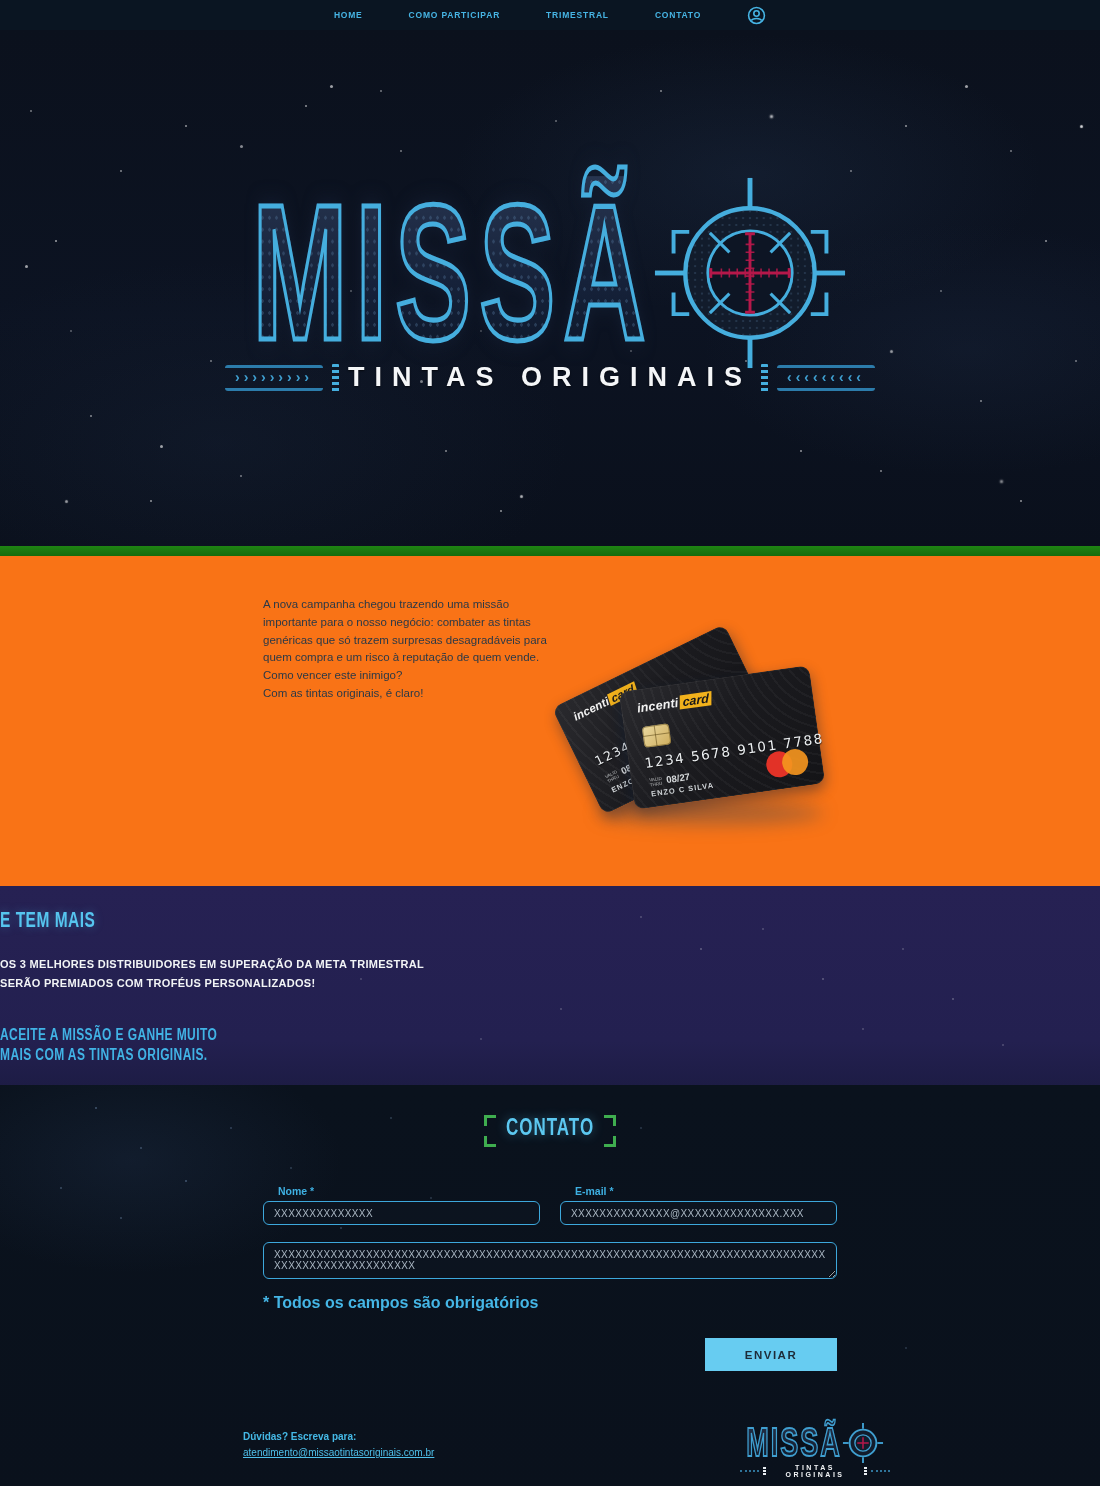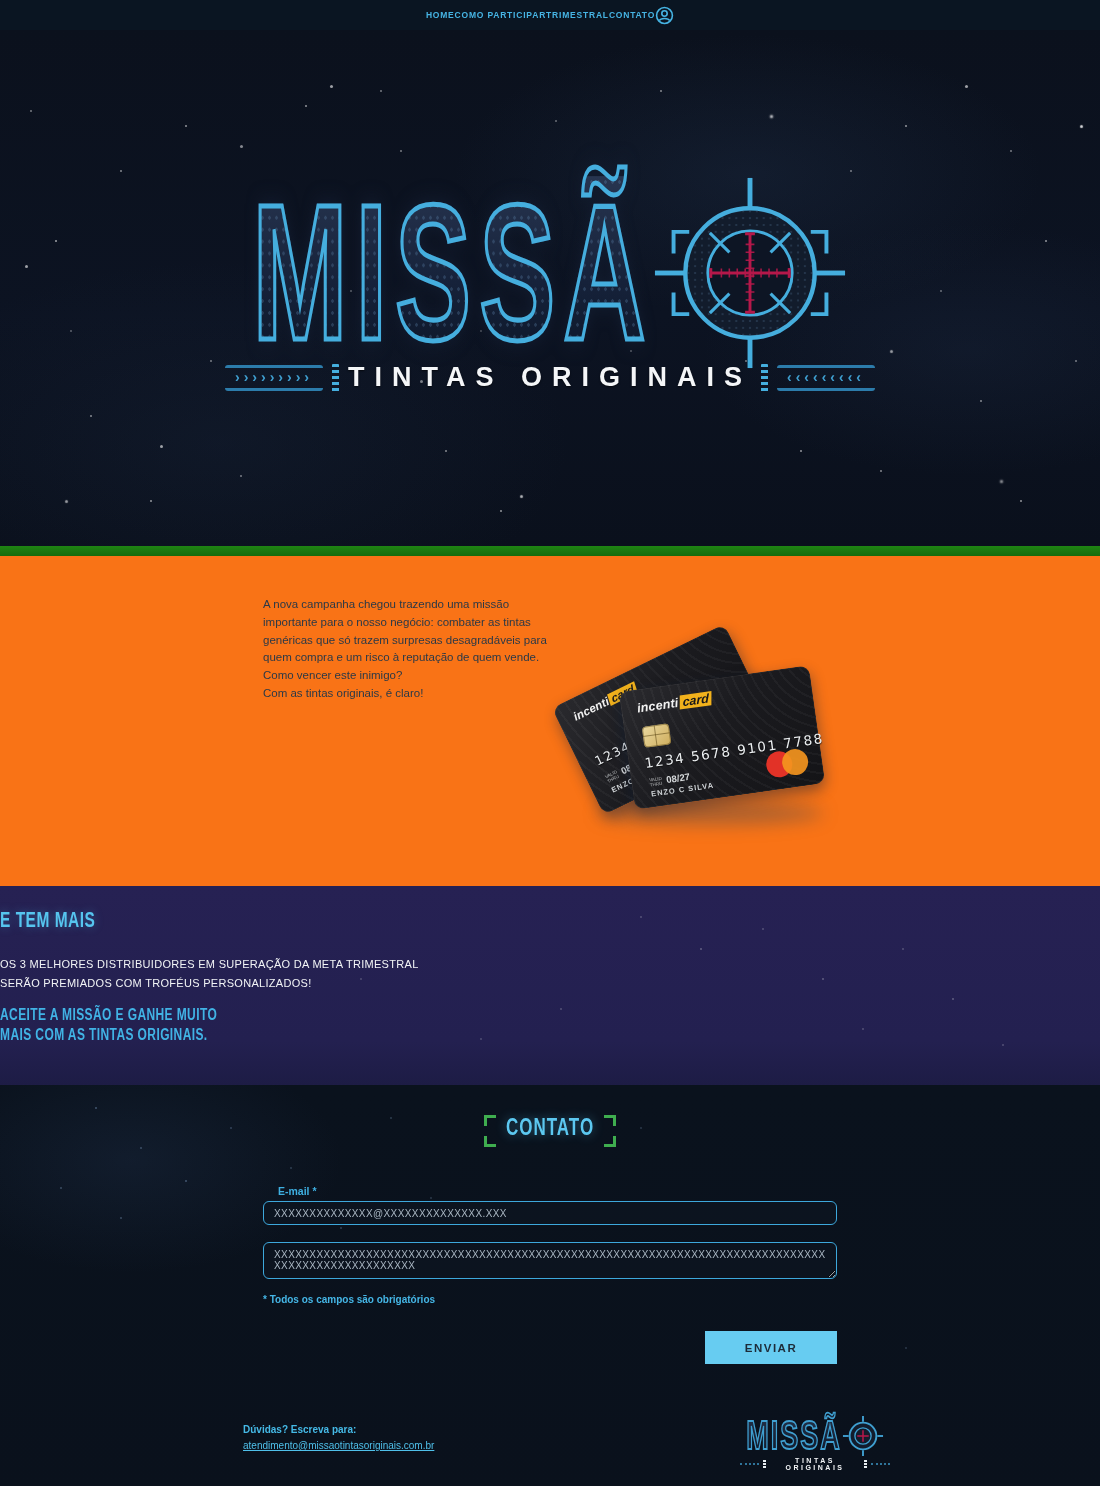--- a/index.html
+++ b/index.html
@@ -1,20 +1,20 @@
 <!DOCTYPE html>
 <html><head>
 <meta charset="utf-8">
 <style>
   * { margin:0; padding:0; box-sizing:border-box; }
   html,body { width:1100px; background:#0a121d; font-family:"Liberation Sans",sans-serif; }
   body { position:relative; }
 
   
-  .nav { height:30px; background:#0a1522; display:flex; align-items:center; justify-content:center; position:relative; }
+  .nav { height:30px; background:#0a1522; display:flex; align-items:center; justify-content:center; gap:46px; position:relative; }
   .nav a { color:#46b4e4; font-size:8.5px; font-weight:bold; letter-spacing:0.8px; text-decoration:none; }
   .nav .account { display:flex; align-items:center; }
 
   
   .hero { position:relative; height:516px; overflow:hidden;
     background:
       radial-gradient(ellipse 420px 200px at 68% 28%, rgba(44,66,98,0.22), transparent 70%),
       radial-gradient(ellipse 500px 260px at 20% 80%, rgba(34,50,76,0.20), transparent 70%),
       radial-gradient(ellipse 380px 180px at 88% 62%, rgba(40,58,88,0.18), transparent 70%),
       linear-gradient(180deg,#0b111d 0%, #0c1322 55%, #0a101c 100%); }
@@ -96,23 +96,23 @@
   
   .more { position:relative; height:199px; overflow:hidden; text-align:left;
     background:linear-gradient(180deg,#262153 0%, #232050 78%, #1d1c45 100%); }
   .more .pdots { position:absolute; width:1.5px; height:1.5px; border-radius:50%; left:0; top:0;
     box-shadow:640px 30px rgba(255,255,255,.2),700px 62px rgba(255,255,255,.25),762px 42px rgba(255,255,255,.2),
       822px 92px rgba(255,255,255,.25),862px 142px rgba(255,255,255,.2),902px 62px rgba(255,255,255,.2),
       952px 112px rgba(255,255,255,.25),1002px 158px rgba(255,255,255,.2),560px 122px rgba(255,255,255,.2),
       360px 92px rgba(255,255,255,.18),480px 152px rgba(255,255,255,.18); }
   .cond { font-weight:bold; transform:scaleY(1.45); transform-origin:center; }
   .more-title { margin-top:26px; height:22px; font-size:15.5px; color:#56c5ef; letter-spacing:0.5px; text-shadow:0 0 8px rgba(86,197,239,.35); }
-  .more-line { color:#f2f4f6; font-size:11px; font-weight:normal; letter-spacing:0.3px; line-height:19px; }
+  .more-line { color:#f2f4f6; font-size:11px; font-weight:bold; letter-spacing:0.3px; line-height:19px; }
   .more-lines { margin-top:21px; }
-  .more-cta { margin-top:16px; }
+  .more-cta { margin-top:36px; }
   .more-cta div { height:20px; font-size:12px; color:#41b3e5; letter-spacing:0.4px; }
 
   
   .contact { position:relative; height:419px; overflow:hidden;
     background:
       radial-gradient(ellipse 300px 160px at 12% 18%, rgba(40,60,92,0.25), transparent 70%),
       linear-gradient(180deg,#0a121d 0%, #0a111c 100%); }
   .contact .cdots { position:absolute; width:1.5px; height:1.5px; border-radius:50%; left:0; top:0;
     box-shadow:95px 22px rgba(170,210,255,.3),140px 62px rgba(170,210,255,.25),185px 95px rgba(170,210,255,.3),
       230px 42px rgba(170,210,255,.22),120px 132px rgba(170,210,255,.25),290px 82px rgba(170,210,255,.2),
@@ -130,21 +130,21 @@
   .form { width:574px; margin:38px auto 0; }
   .form-row { display:flex; gap:20px; }
   .field { flex:1; }
   .field label, .msg-label { display:block; color:#3eb0e2; font-size:10.5px; font-weight:bold; padding-left:15px; margin-bottom:4px; }
   input[type=text], textarea { width:100%; background:rgba(13,22,34,0.6); border:1.5px solid #3da8dc; border-radius:6px;
     color:#cfd9e2; font-family:"Liberation Sans",sans-serif; font-size:10px; padding:6px 10px; outline:none; }
   input[type=text] { height:24px; }
   textarea { height:37px; resize:both; letter-spacing:0.4px; }
   ::placeholder { color:#a9b6c2; opacity:1; letter-spacing:0.4px; }
   .msg-wrap { margin-top:17px; }
-  .required-note { margin-top:11px; color:#45b6e6; font-size:10px; font-weight:bold; }
+  .required-note { margin-top:11px; color:#45b6e6; font-size:16px; font-weight:bold; }
   .send-row { display:flex; justify-content:flex-end; margin-top:26px; }
   .send-btn { width:132px; height:33px; background:#67ccf1; color:#1d2b38; border:none; border-radius:0;
     font-family:"Liberation Sans",sans-serif; font-size:11.5px; font-weight:bold; letter-spacing:1.5px; cursor:pointer; }
 
   .footer-row { display:flex; justify-content:space-between; align-items:flex-start; margin:60px 210px 0 243px; }
   .doubts-label { color:#45b9e6; font-size:10px; font-weight:bold; }
   .doubts a { color:#4fc0ea; font-size:10px; display:inline-block; margin-top:3px; }
 
   .flogo { width:150px; text-align:center; margin-top:-8px; }
   .flogo-row { display:flex; justify-content:center; align-items:center; height:40px; }
@@ -282,20 +282,24 @@
 
   <div class="contact-heading">
     <span class="vbracket l"></span>
     <span class="cond contact-title">CONTATO</span>
     <span class="vbracket r"></span>
   </div>
 
   <form class="form">
     <div class="form-row">
       <div class="field">
+        <label>Nome *</label>
+        <input type="text" placeholder="XXXXXXXXXXXXXX" style="">
+      </div>
+      <div class="field">
         <label>E-mail *</label>
         <input type="text" placeholder="XXXXXXXXXXXXXX@XXXXXXXXXXXXXX.XXX" style="">
       </div>
     </div>
     <div class="msg-wrap">
       <textarea placeholder="XXXXXXXXXXXXXXXXXXXXXXXXXXXXXXXXXXXXXXXXXXXXXXXXXXXXXXXXXXXXXXXXXXXXXXXXXXXXXXXXXXXXXXXXXXXXXXXXXX" style=""></textarea>
     </div>
     <div class="required-note">* Todos os campos são obrigatórios</div>
     <div class="send-row">
       <button class="send-btn">ENVIAR</button>

